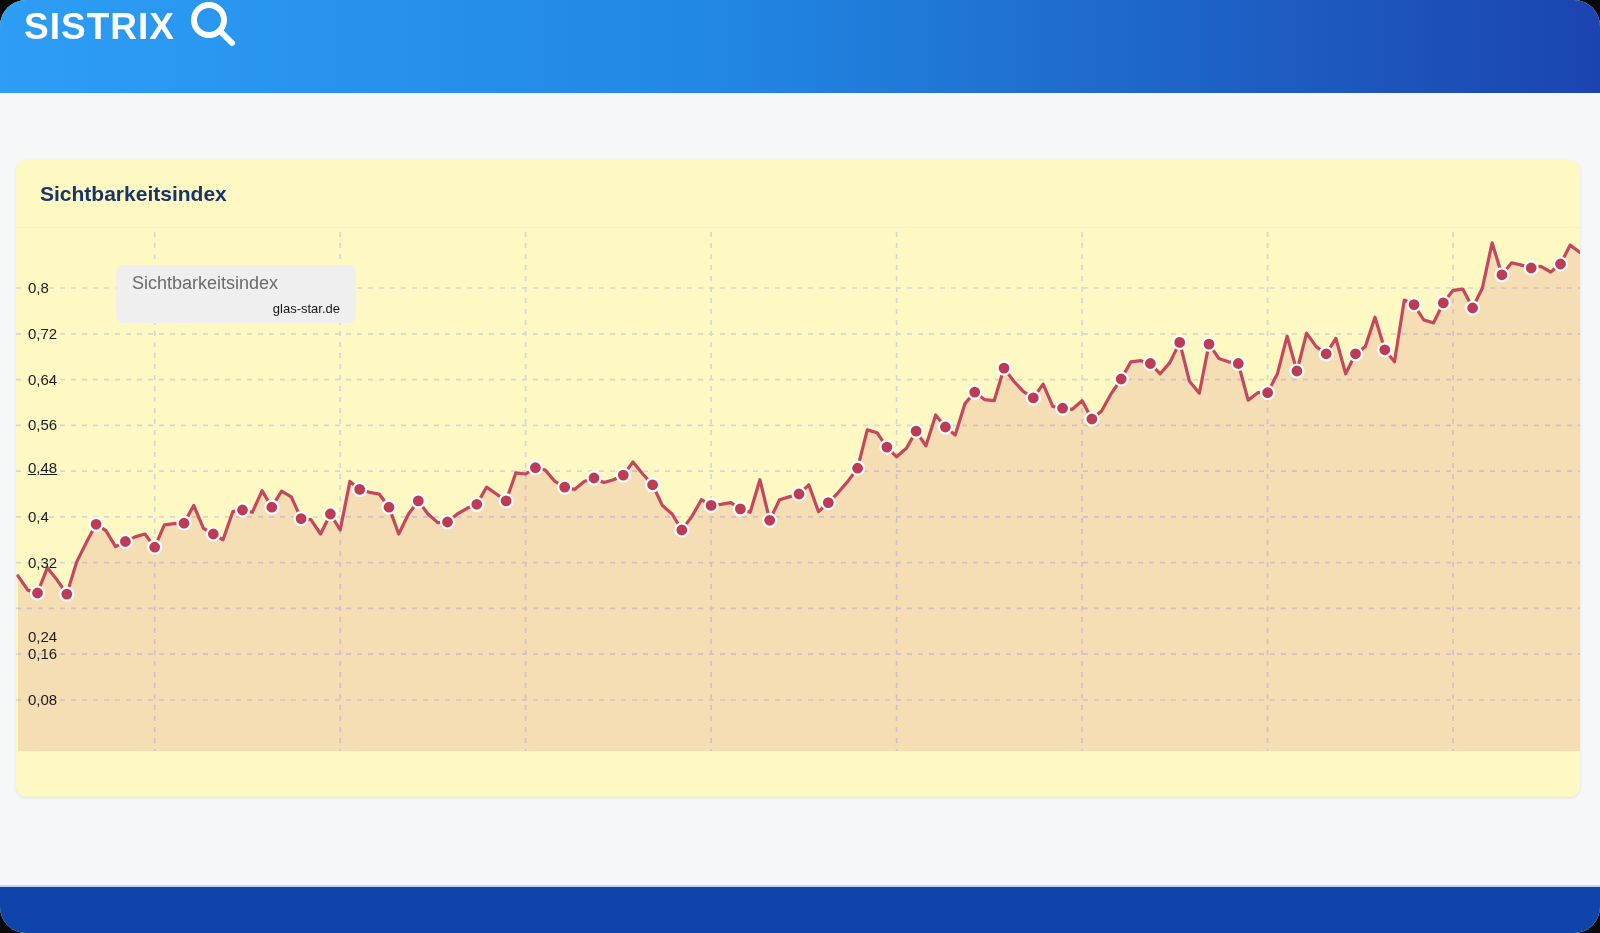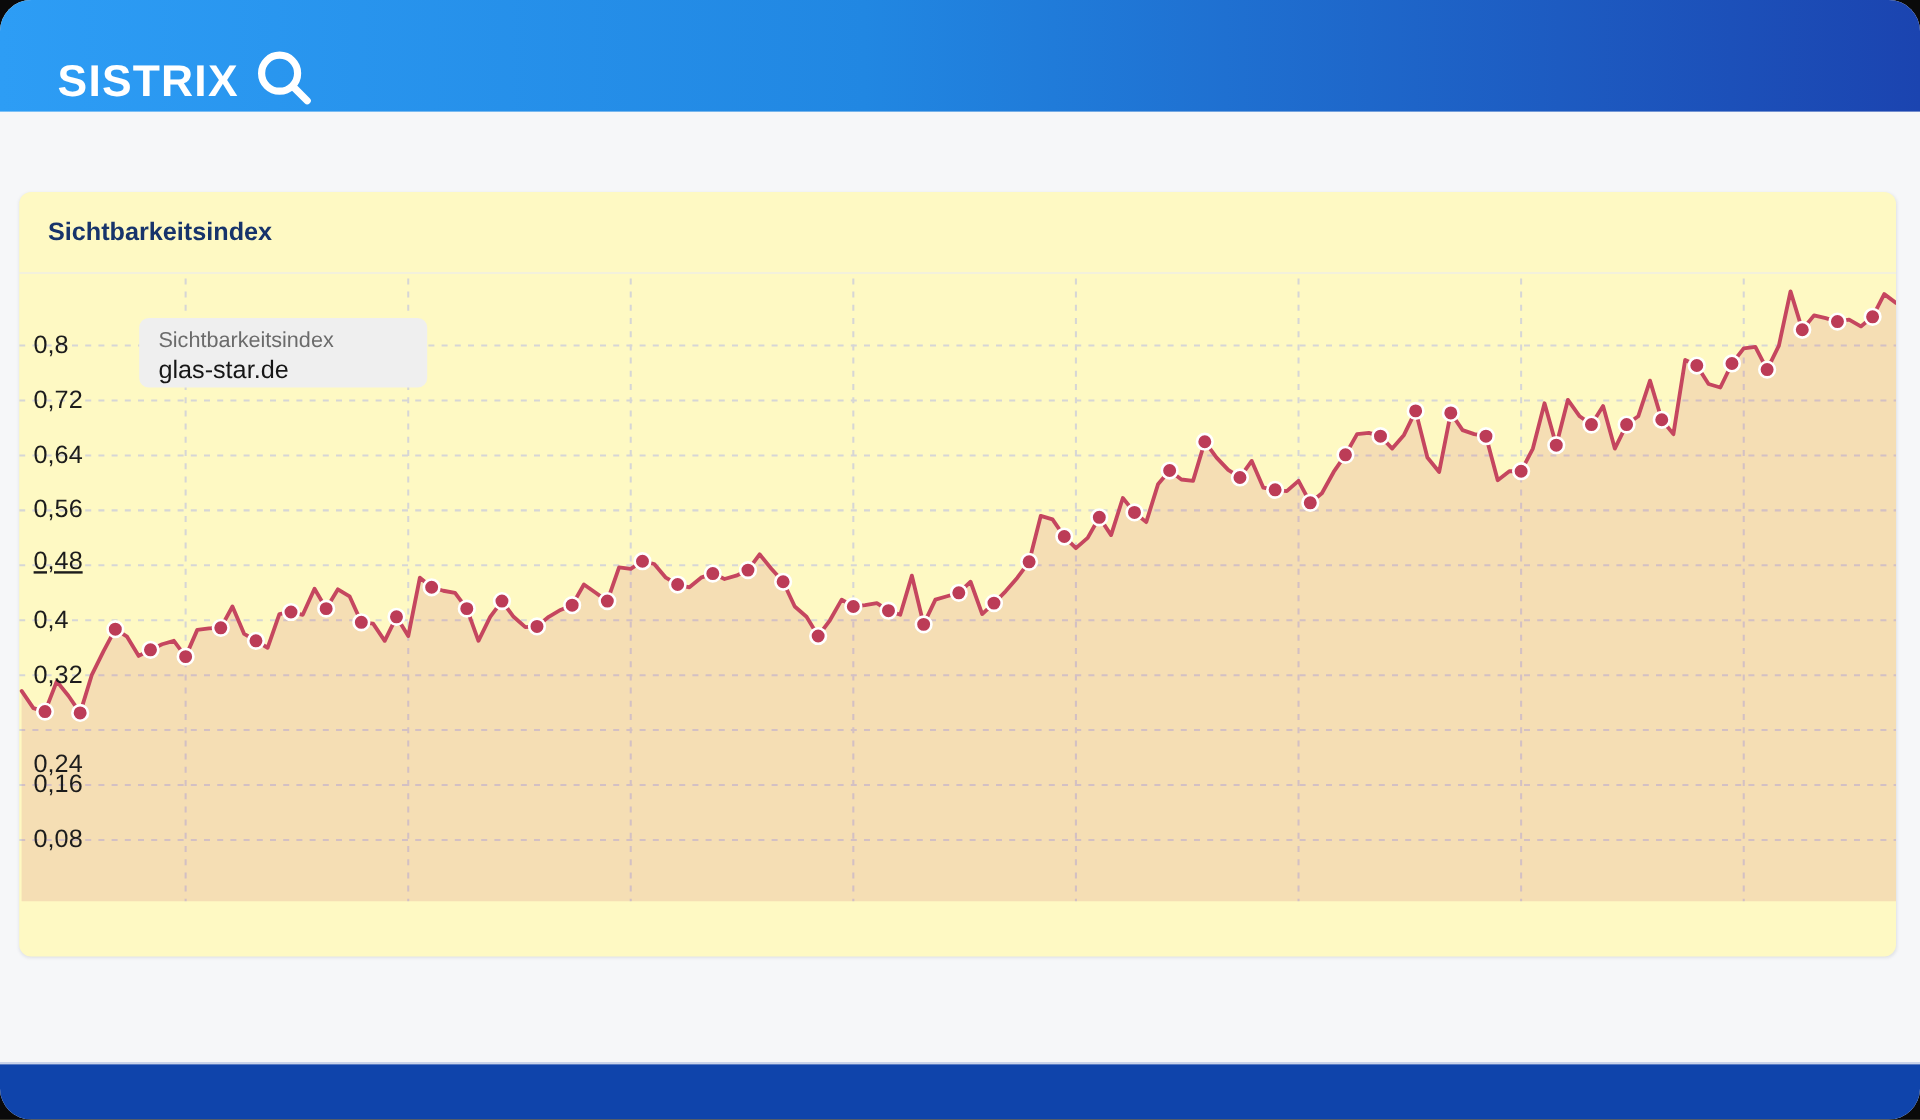--- a/index.html
+++ b/index.html
@@ -7,21 +7,21 @@
   body { font-family: "Liberation Sans", sans-serif; width: 1600px; height: 933px; }
 
   .frame {
     position: relative; width: 1600px; height: 933px;
     border-radius: 26px; overflow: hidden; background: #f6f7f9;
   }
 
   .topbar {
     position: absolute; left: 0; top: 0; width: 100%; height: 93px;
     background: linear-gradient(90deg, #2d9df5 0%, #2187e2 45%, #1b44b0 100%);
-    display: flex; align-items: flex-end; padding-left: 48px;
+    display: flex; align-items: flex-start; padding-left: 24px;
   }
   .brand { display: flex; align-items: center; gap: 12px; }
   .brand-text {
     color: #ffffff; font-weight: bold; font-size: 37px; letter-spacing: 1px; line-height: 1;
   }
   .brand-glass { width: 52px; height: 52px; display: block; }
 
   .footerbar {
     position: absolute; left: 0; bottom: 0; width: 100%; height: 48px;
     background: #0f44ab; border-top: 2px solid #c9d3ea;
@@ -36,34 +36,34 @@
     height: 68px; display: flex; align-items: center; padding-left: 24px;
     border-bottom: 1px solid #ececec;
   }
   .card-title { color: #17346b; font-size: 21px; font-weight: bold; }
 
   .chart-wrap { position: absolute; left: 0; top: 68px; width: 1564px; height: 569px; }
   .chart-svg { position: absolute; left: 0; top: 0; display: block; }
 
   .ylabel {
     position: absolute; left: 12px; height: 28px; line-height: 28px;
-    font-size: 21px; color: #1c1c1c;
+    font-size: 15px; color: #1c1c1c;
   }
   .xaxis { position: absolute; left: 0; top: 523px; width: 100%; height: 46px; background: #ffffff; }
   .xlabel {
     position: absolute; top: 10px; transform: translateX(-50%);
     font-size: 20px; color: #1c1c1c; white-space: nowrap;
   }
 
   .tooltip {
     position: absolute; left: 100px; top: 37px; width: 240px; height: 58px;
     background: #efefef; border-radius: 8px; padding: 6px 16px 6px 16px;
   }
   .tooltip-label { color: #6b6b6b; font-size: 18px; line-height: 25px; }
-  .tooltip-domain { color: #161616; font-size: 21px; line-height: 25px; }
+  .tooltip-domain { color: #161616; font-size: 13px; line-height: 25px; text-align: right; }
 </style>
 </head>
 <body>
 
 <div class="frame">
 
   <div class="topbar">
     <div class="brand">
       <span class="brand-text">SISTRIX</span>
       <svg class="brand-glass" viewBox="0 0 52 52">

